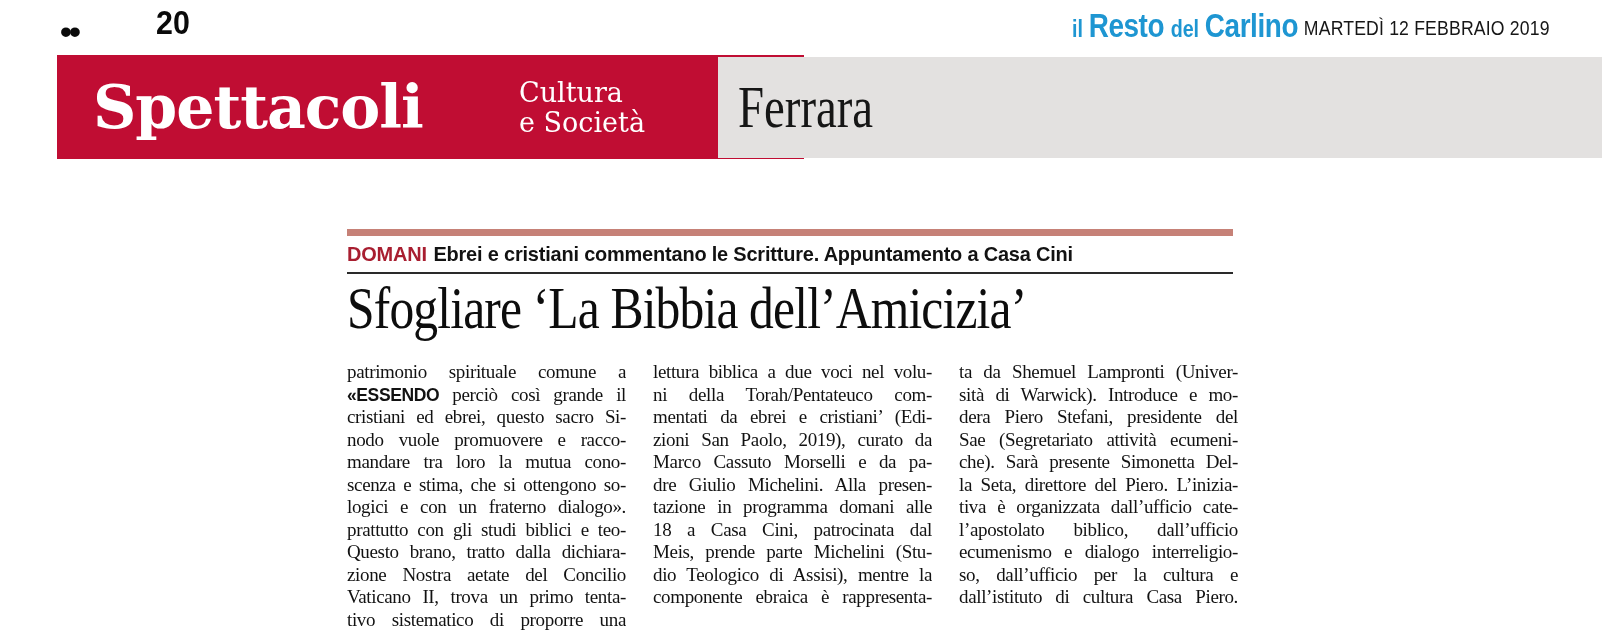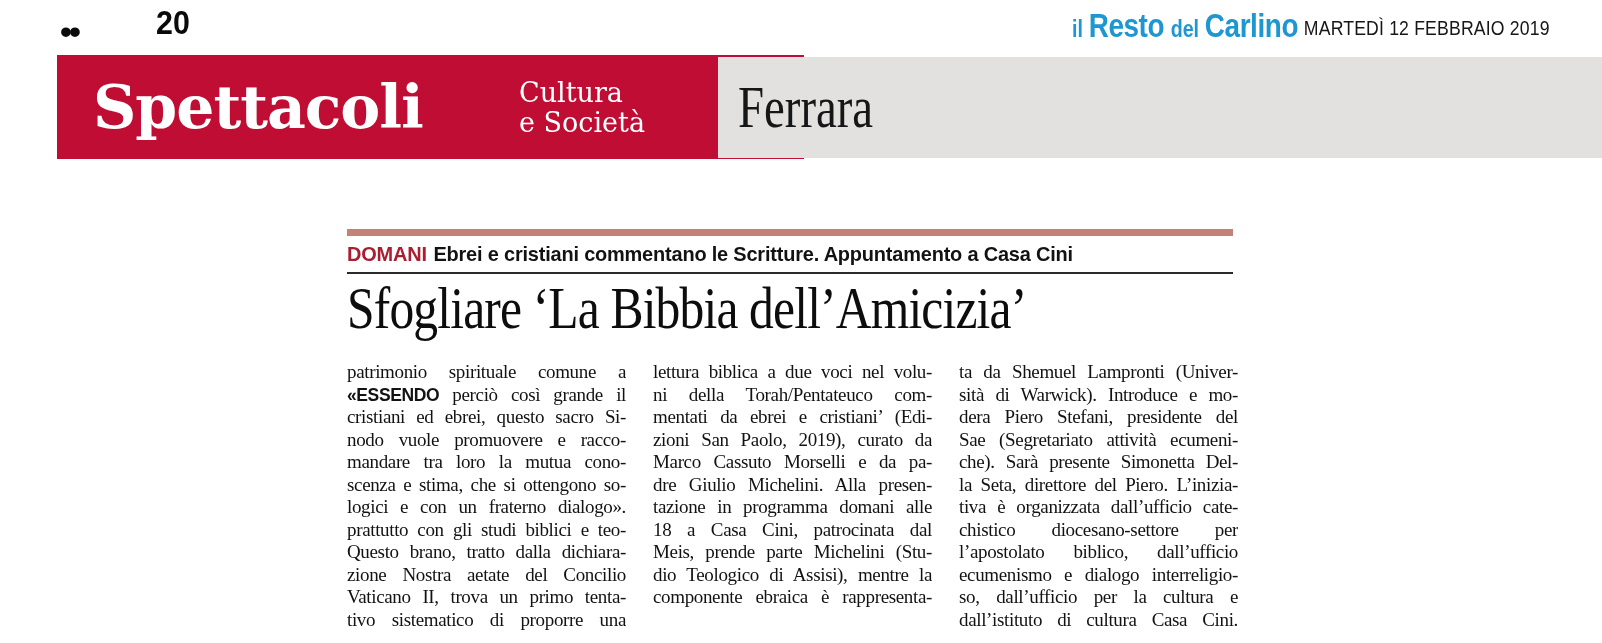--- a/index.html
+++ b/index.html
@@ -117,21 +117,20 @@
         <div class="bodyline">componente ebraica è rappresenta-</div>
       </div>
       <div class="col">
         <div class="bodyline">ta da Shemuel Lampronti (Univer-</div>
         <div class="bodyline">sità di Warwick). Introduce e mo-</div>
         <div class="bodyline">dera Piero Stefani, presidente del</div>
         <div class="bodyline">Sae (Segretariato attività ecumeni-</div>
         <div class="bodyline">che). Sarà presente Simonetta Del-</div>
         <div class="bodyline">la Seta, direttore del Piero. L’inizia-</div>
         <div class="bodyline">tiva è organizzata dall’ufficio cate-</div>
-        <div class="bodyline">chistico diocesano-settore per</div>
         <div class="bodyline">l’apostolato biblico, dall’ufficio</div>
         <div class="bodyline">ecumenismo e dialogo interreligio-</div>
         <div class="bodyline">so, dall’ufficio per la cultura e</div>
-        <div class="bodyline para-end">dall’istituto di cultura Casa Cini.</div>
+        <div class="bodyline para-end">dall’istituto di cultura Casa Piero.</div>
       </div>
     </div>
 
 </div>
 
 </body></html>

